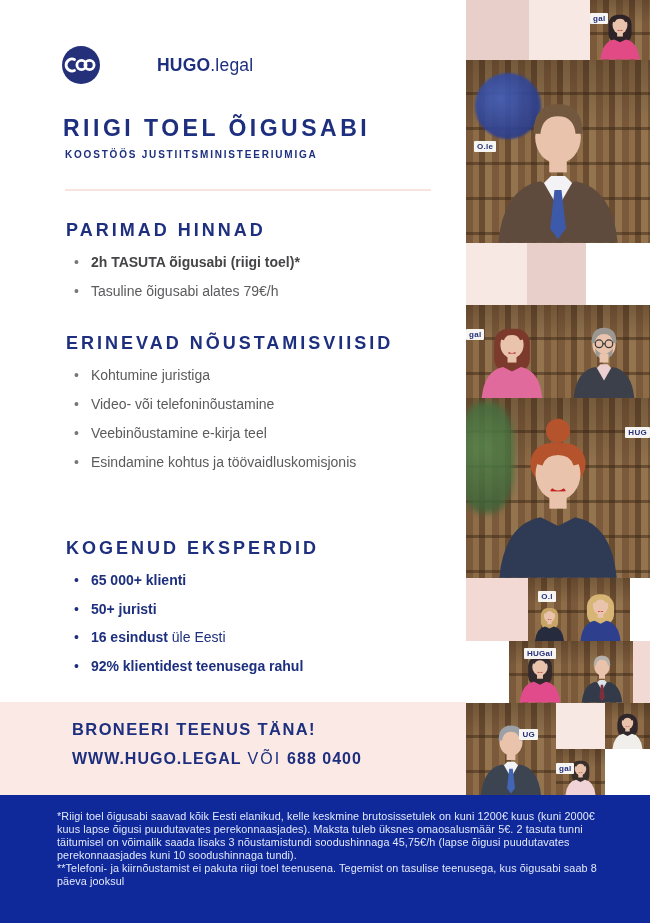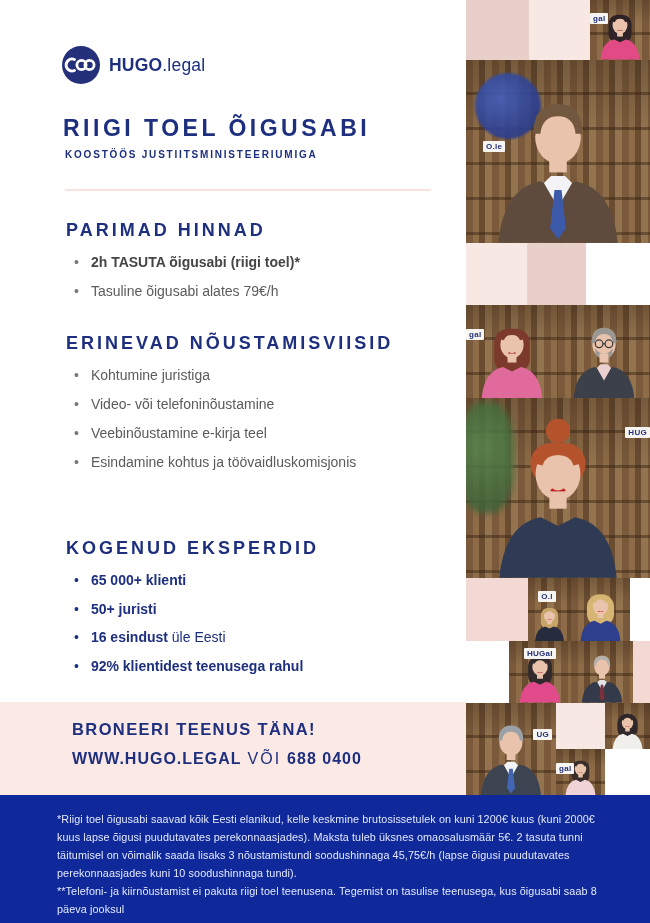--- a/index.html
+++ b/index.html
@@ -1,20 +1,20 @@
 <!DOCTYPE html>
 <html><head>
 <meta charset="utf-8">
 <style>
   html,body{margin:0;padding:0;background:#9a9a9a;}
   #page{position:relative;width:650px;height:923px;background:#ffffff;overflow:hidden;
         font-family:"Liberation Sans",sans-serif;margin:0 auto;}
   
   #content{position:absolute;left:0;top:0;width:466px;height:702px;background:#fff;}
-  .logo-row{position:absolute;left:62px;top:46px;display:flex;align-items:center;}
+  .logo-row{position:absolute;left:62px;top:46px;display:flex;align-items:center;gap:48px;}
   .logo-circle{width:38px;height:38px;flex:0 0 38px;}
   .brand{margin-left:9px;font-size:17.5px;color:#1d2f7e;letter-spacing:.2px;}
   .brand b{font-weight:800;}
   .brand .rest{font-weight:500;}
   .page-title{position:absolute;left:63px;top:115px;font-size:23px;font-weight:800;
       color:#1d2f7e;letter-spacing:3.5px;}
   .page-subtitle{position:absolute;left:65px;top:149px;font-size:10px;font-weight:800;
       color:#1d2f7e;letter-spacing:1.8px;}
   .divider{position:absolute;left:65px;top:189px;width:366px;height:2px;background:#f7e3df;}
   .section{position:absolute;left:66px;}
@@ -33,21 +33,21 @@
   #cta{position:absolute;left:0;top:702px;width:466px;height:93px;background:#fbe9e5;}
   .cta-line1{position:absolute;left:72px;top:18px;font-size:16.5px;font-weight:800;
       color:#1d2f7e;letter-spacing:1.4px;}
   .cta-line2{position:absolute;left:72px;top:48px;font-size:16px;color:#1d2f7e;letter-spacing:1px;}
   .cta-line2 .url{font-weight:800;}
   .cta-line2 .or{font-weight:400;letter-spacing:2px;padding:0 6px;}
   .cta-line2 .phone{font-weight:700;}
   
   #footer{position:absolute;left:0;top:795px;width:650px;height:128px;background:#0f289a;
       box-sizing:border-box;padding:15px 34px 0 57px;}
-  #footer p{margin:0;font-size:10.8px;line-height:18px;color:#e3e9fb;letter-spacing:.1px;}
+  #footer p{margin:0;font-size:10.8px;line-height:13px;color:#e3e9fb;letter-spacing:.1px;}
   
   #photo-strip{position:absolute;right:0;top:0;width:184px;height:795px;
       display:flex;flex-direction:column;}
   .strip-row{display:flex;flex:0 0 auto;}
   .cell{position:relative;overflow:hidden;flex:0 0 auto;height:100%;}
   .cell.col{display:flex;flex-direction:column;}
   .cell.col .strip-row{width:100%;}
   .wood{position:absolute;inset:0;
     background:
       linear-gradient(180deg,rgba(46,30,16,.30),rgba(46,30,16,0) 40%),
@@ -171,21 +171,21 @@
             <path d="M46 49 q4 3 8 0" stroke="#b23340" stroke-width="2" fill="none"></path>
             <rect x="45" y="50" width="10" height="10" fill="#e9c3ac"></rect>
             <path d="M16 100 Q19 69 40 65 L50 70 L60 65 Q81 69 84 100 Z" fill="#e24a86"></path>
           </svg>
         </div>
       </div>
       <div class="strip-row" style="height: 183px;">
         <div class="cell photo" style="width: 184px;">
           <div class="wood"></div>
           <div class="logo-blur"></div>
-          <span class="sign" style="left: 17px; top: 44%;">O.le</span>
+          <span class="sign" style="left: 8px; top: 44%;">O.le</span>
           <svg class="person" viewBox="0 0 100 100" preserveAspectRatio="xMidYMax meet">
             <ellipse cx="50" cy="40" rx="13" ry="15" fill="#e9c3ac"></ellipse>
             <path d="M36 38 q0-17 14-17 q14 0 14 17 l-4 0 q-1-10-10-10 q-9 0-10 10 Z" fill="#71583f"></path>
             <rect x="45" y="50" width="10" height="10" fill="#e9c3ac"></rect>
             <path d="M16 100 Q19 69 40 65 L50 70 L60 65 Q81 69 84 100 Z" fill="#5e4b3d"></path>
             <path d="M42 66 L50 80 L58 66 L54 62 L46 62 Z" fill="#f3f3f5"></path>
             <path d="M48 70 L52 70 L54.5 92 L50 98 L45.5 92 Z" fill="#3c59aa"></path>
           </svg>
         </div>
       </div>
@@ -287,21 +287,21 @@
             <path d="M16 100 Q19 69 40 65 L50 70 L60 65 Q81 69 84 100 Z" fill="#333b4a"></path>
             <path d="M42 66 L50 80 L58 66 L54 62 L46 62 Z" fill="#dfe3ea"></path>
             <path d="M48 70 L52 70 L54.5 92 L50 98 L45.5 92 Z" fill="#7c2f3c"></path>
           </svg>
         </div>
         <div class="cell" style="width: 60px; background: rgb(243, 217, 212);"></div>
       </div>
       <div class="strip-row" style="height: 92px;">
         <div class="cell photo" style="width: 90px;">
           <div class="wood"></div>
-          <span class="sign" style="right: 4px; top: 28%;">UG</span>
+          <span class="sign" style="right: 18px; top: 28%;">UG</span>
           <svg class="person" viewBox="0 0 100 100" preserveAspectRatio="xMidYMax meet">
             <ellipse cx="50" cy="40" rx="13" ry="15" fill="#e9c3ac"></ellipse>
             <path d="M36 38 q0-17 14-17 q14 0 14 17 l-4 0 q-1-10-10-10 q-9 0-10 10 Z" fill="#9ba1a7"></path>
             <rect x="45" y="50" width="10" height="10" fill="#e9c3ac"></rect>
             <path d="M16 100 Q19 69 40 65 L50 70 L60 65 Q81 69 84 100 Z" fill="#3c4452"></path>
             <path d="M42 66 L50 80 L58 66 L54 62 L46 62 Z" fill="#f2f3f5"></path>
             <path d="M48 70 L52 70 L54.5 92 L50 98 L45.5 92 Z" fill="#4265b4"></path>
           </svg>
         </div>
         <div class="cell col" style="width: 94px;">

